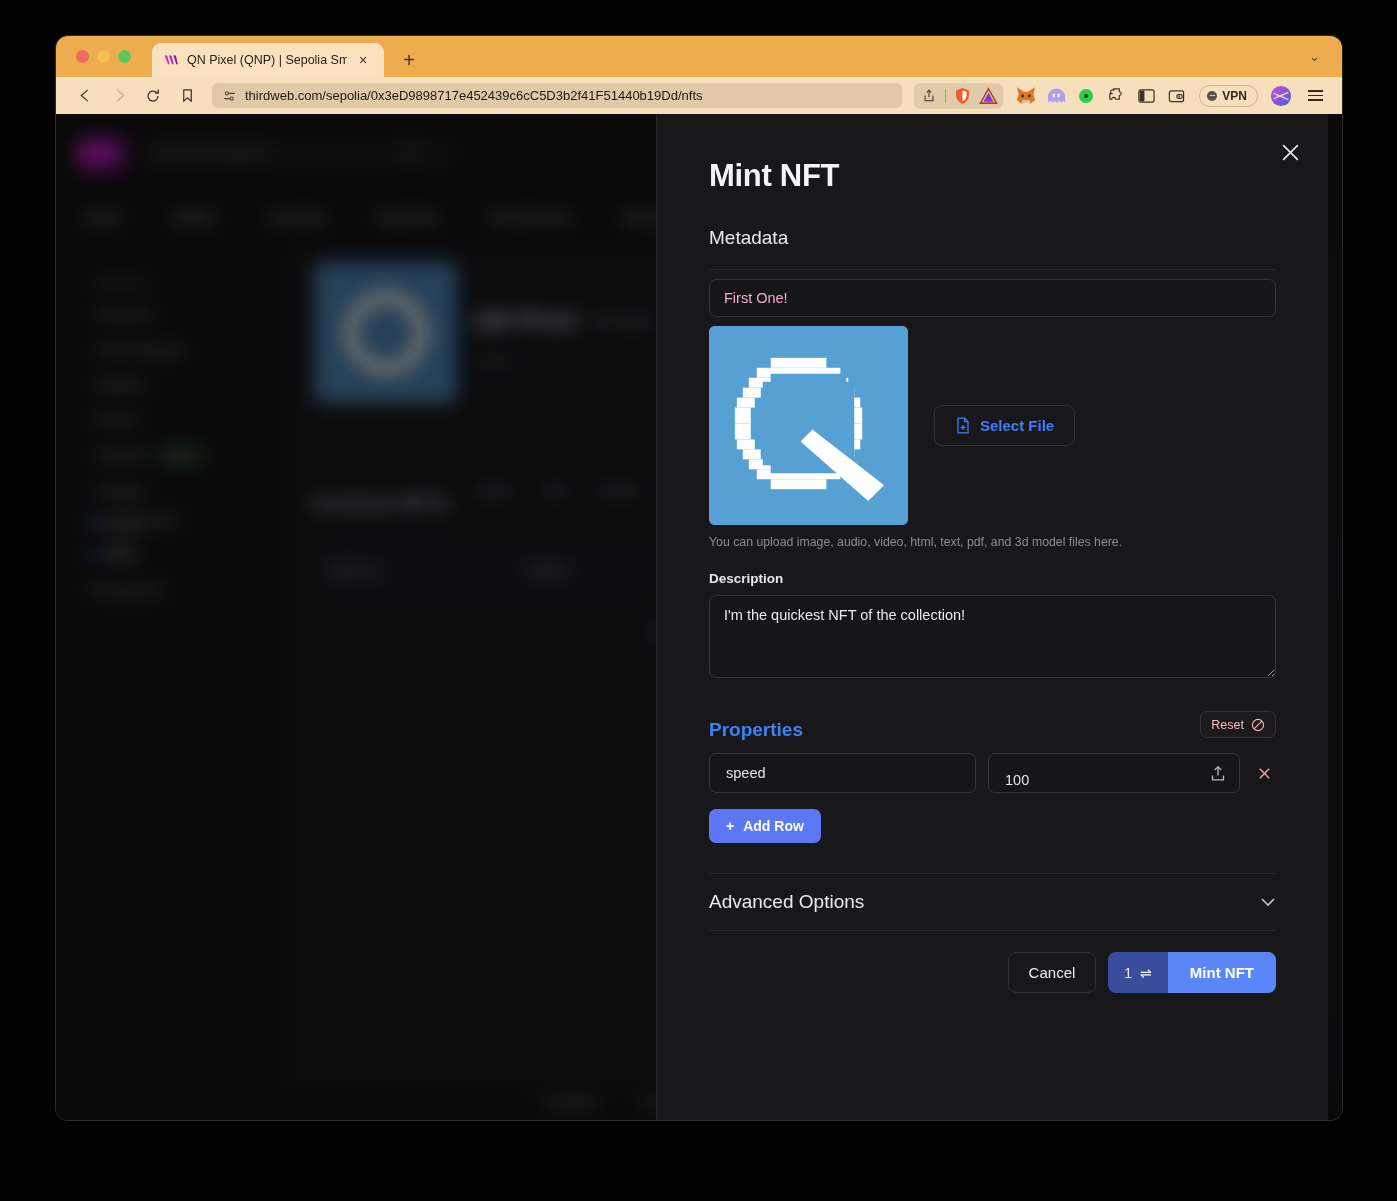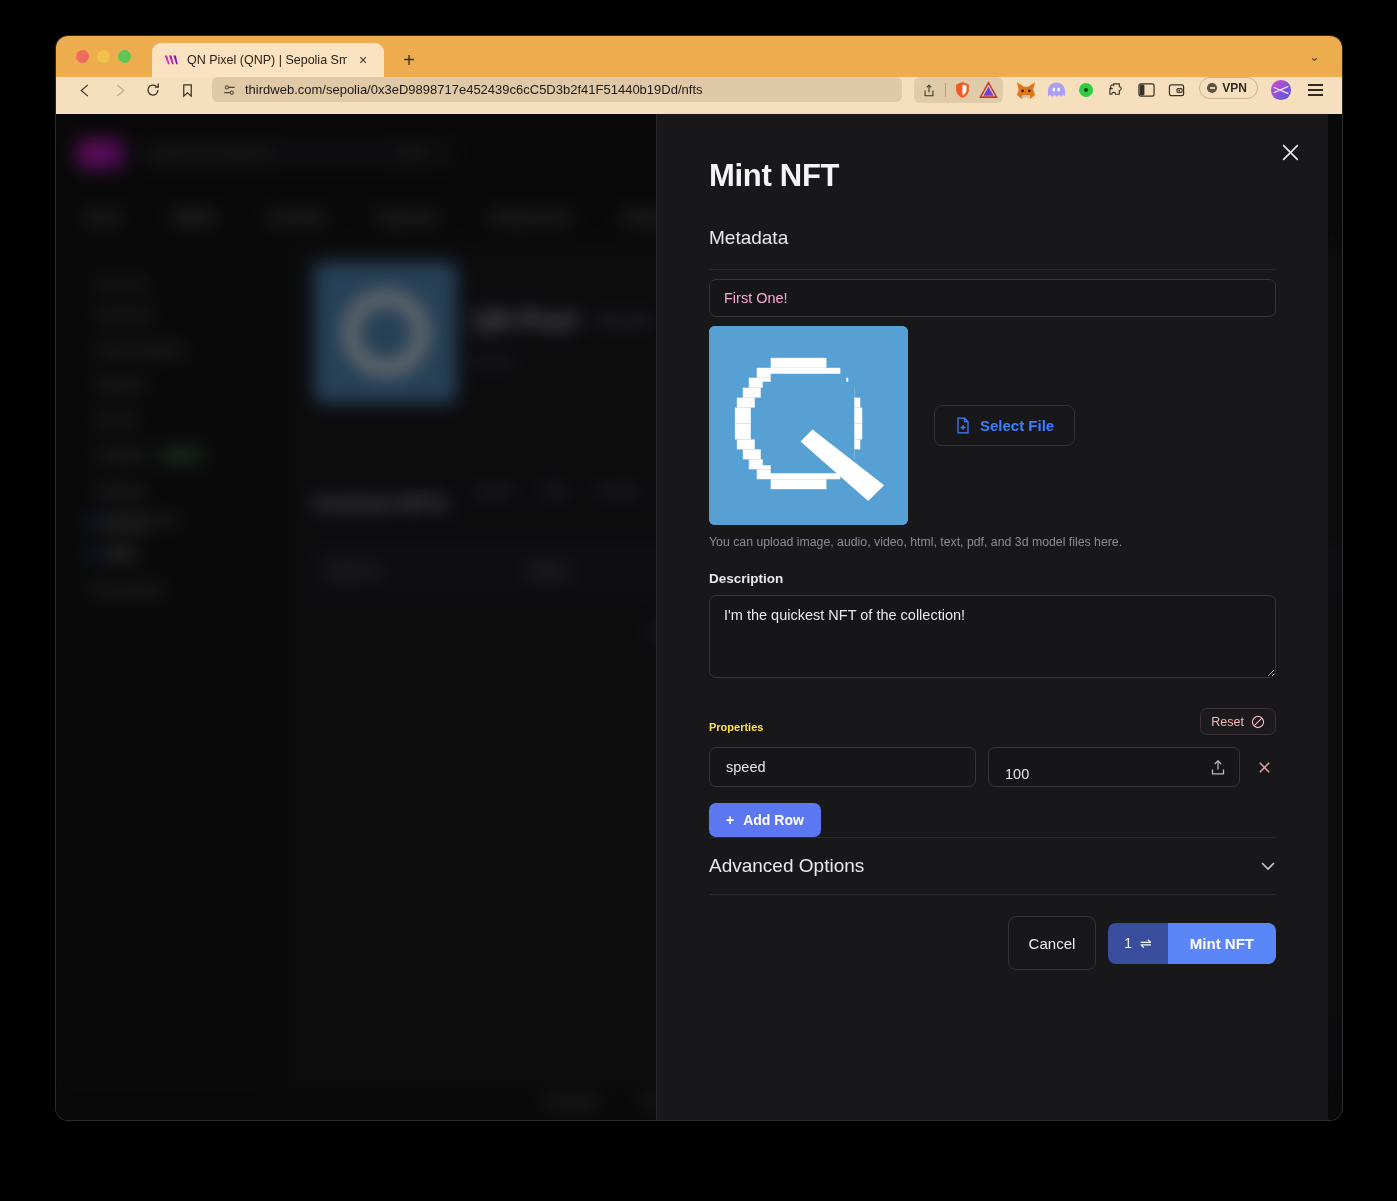--- a/index.html
+++ b/index.html
@@ -86,21 +86,21 @@
     color: #57472e;
     font-size: 13px;
     line-height: 1;
   }
 
   
   .navbar {
     height: 37px;
     background: #f6dfbc;
     display: flex;
-    align-items: flex-start;
+    align-items: center;
     padding: 0 14px 0 14px;
     gap: 4px;
   }
   .navbtn {
     width: 30px; height: 26px;
     display: flex; align-items: center; justify-content: center;
     color: #3a3228;
     flex: 0 0 auto;
   }
   .navbtn.dim { color: #b0a18b; }
@@ -343,21 +343,21 @@
     font-family: "Liberation Sans", sans-serif;
     padding: 11px 14px;
     outline: none;
     resize: vertical;
   }
 
   .props-head {
     margin-top: 26px;
     display: flex; align-items: center; justify-content: space-between;
   }
-  .props-title { font-size: 11px; font-weight: 600; color: #fde047; margin-top: 11px; }
+  .props-title { font-size: 19px; font-weight: 600; color: #3b82f6; margin-top: 11px; }
   .reset-btn {
     height: 27px;
     border: 1px solid #3a3035;
     border-radius: 7px;
     background: #1c1a1c;
     color: #f2bcbc;
     font-size: 12.5px;
     display: inline-flex; align-items: center; gap: 7px;
     padding: 0 10px;
     cursor: pointer;
@@ -417,36 +417,36 @@
     border-radius: 7px;
     color: #fff;
     font-size: 14px;
     font-weight: 700;
     display: inline-flex; align-items: center; gap: 9px;
     padding: 0 17px;
     cursor: pointer;
     font-family: "Liberation Sans", sans-serif;
   }
 
-  .adv-wrap { }
+  .adv-wrap { margin-top: 30px; }
   .adv-row {
     height: 56px;
     display: flex; align-items: center; justify-content: space-between;
     color: #eaeaee;
     font-size: 19px;
     cursor: pointer;
   }
   .adv-chevron { color: #c5c5cc; font-size: 13px; }
 
   .footer-actions {
     margin-top: 21px;
     display: flex; justify-content: flex-end; align-items: center; gap: 12px;
   }
   .cancel-btn {
-    height: 54px;
+    height: 41px;
     background: #18181b;
     border: 1px solid #323238;
     border-radius: 8px;
     color: #ededf1;
     font-size: 15px;
     padding: 0 20px;
     cursor: pointer;
     font-family: "Liberation Sans", sans-serif;
   }
   .mint-split {

